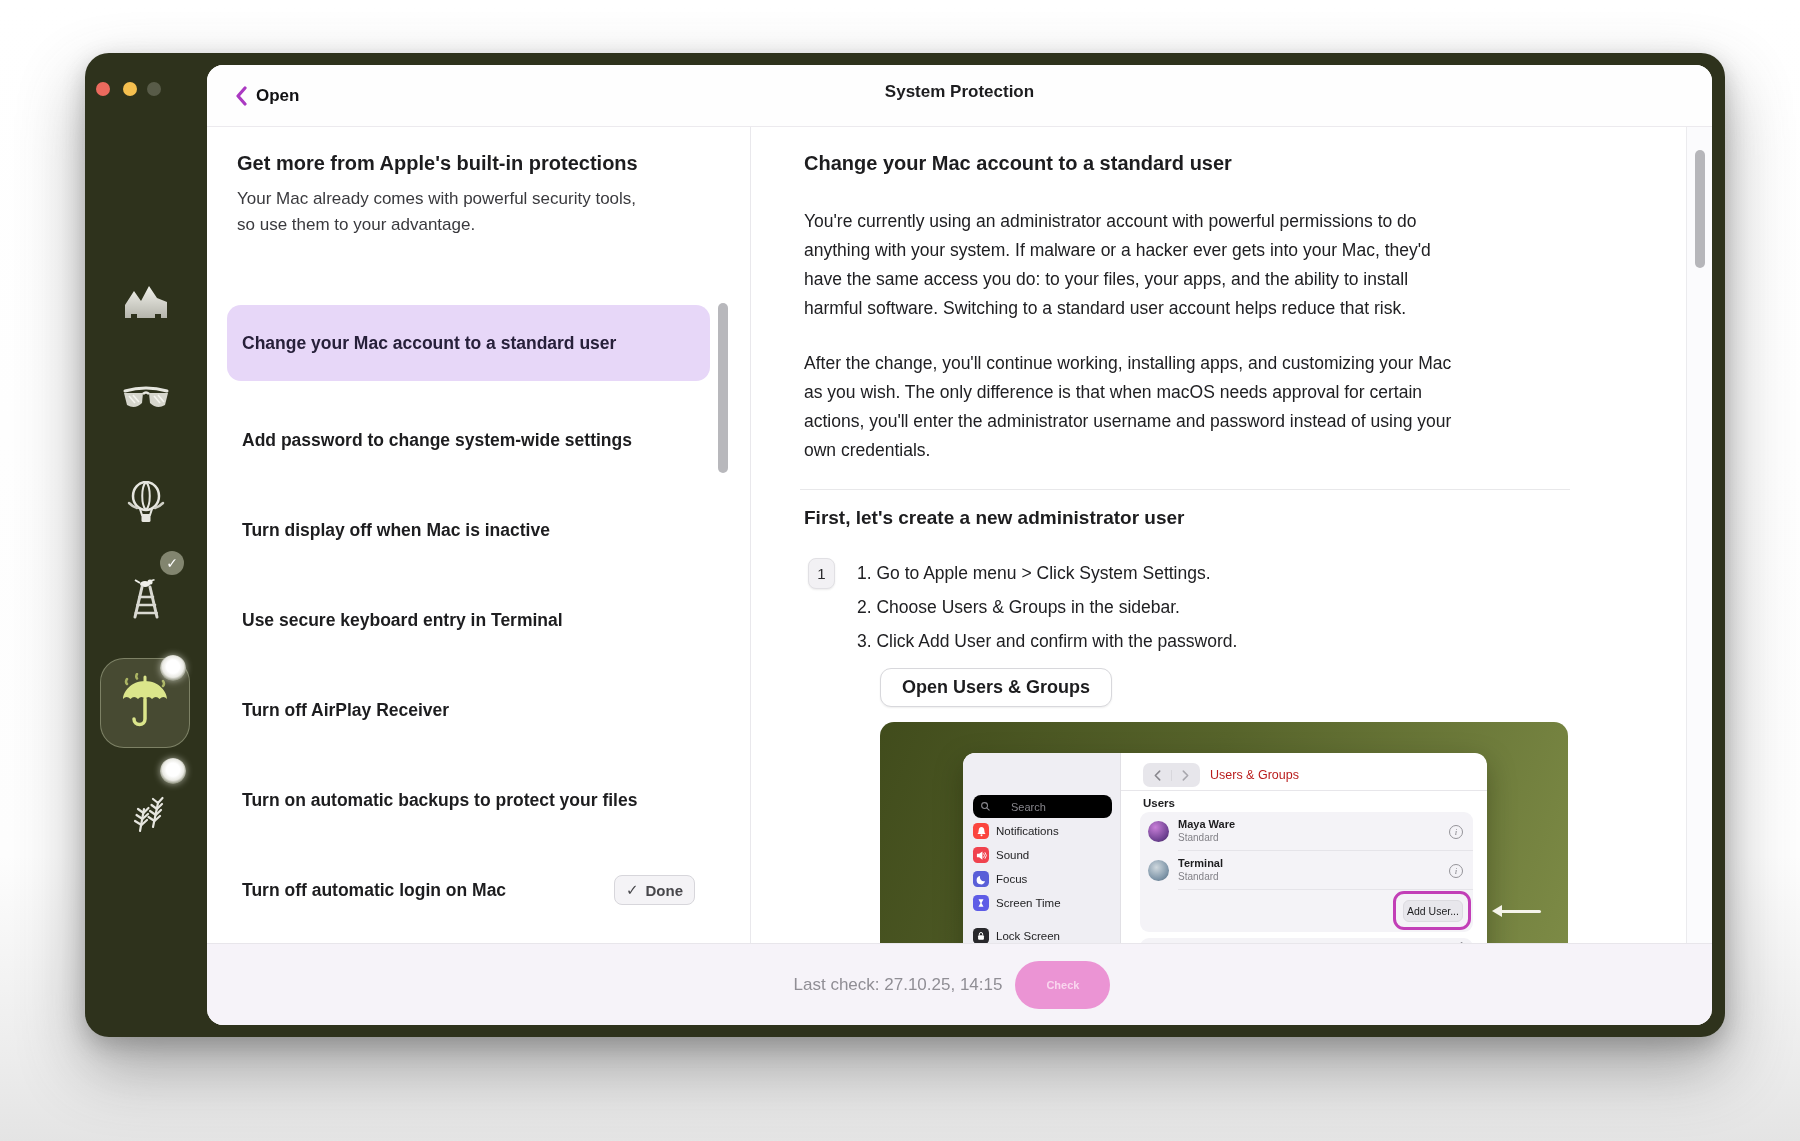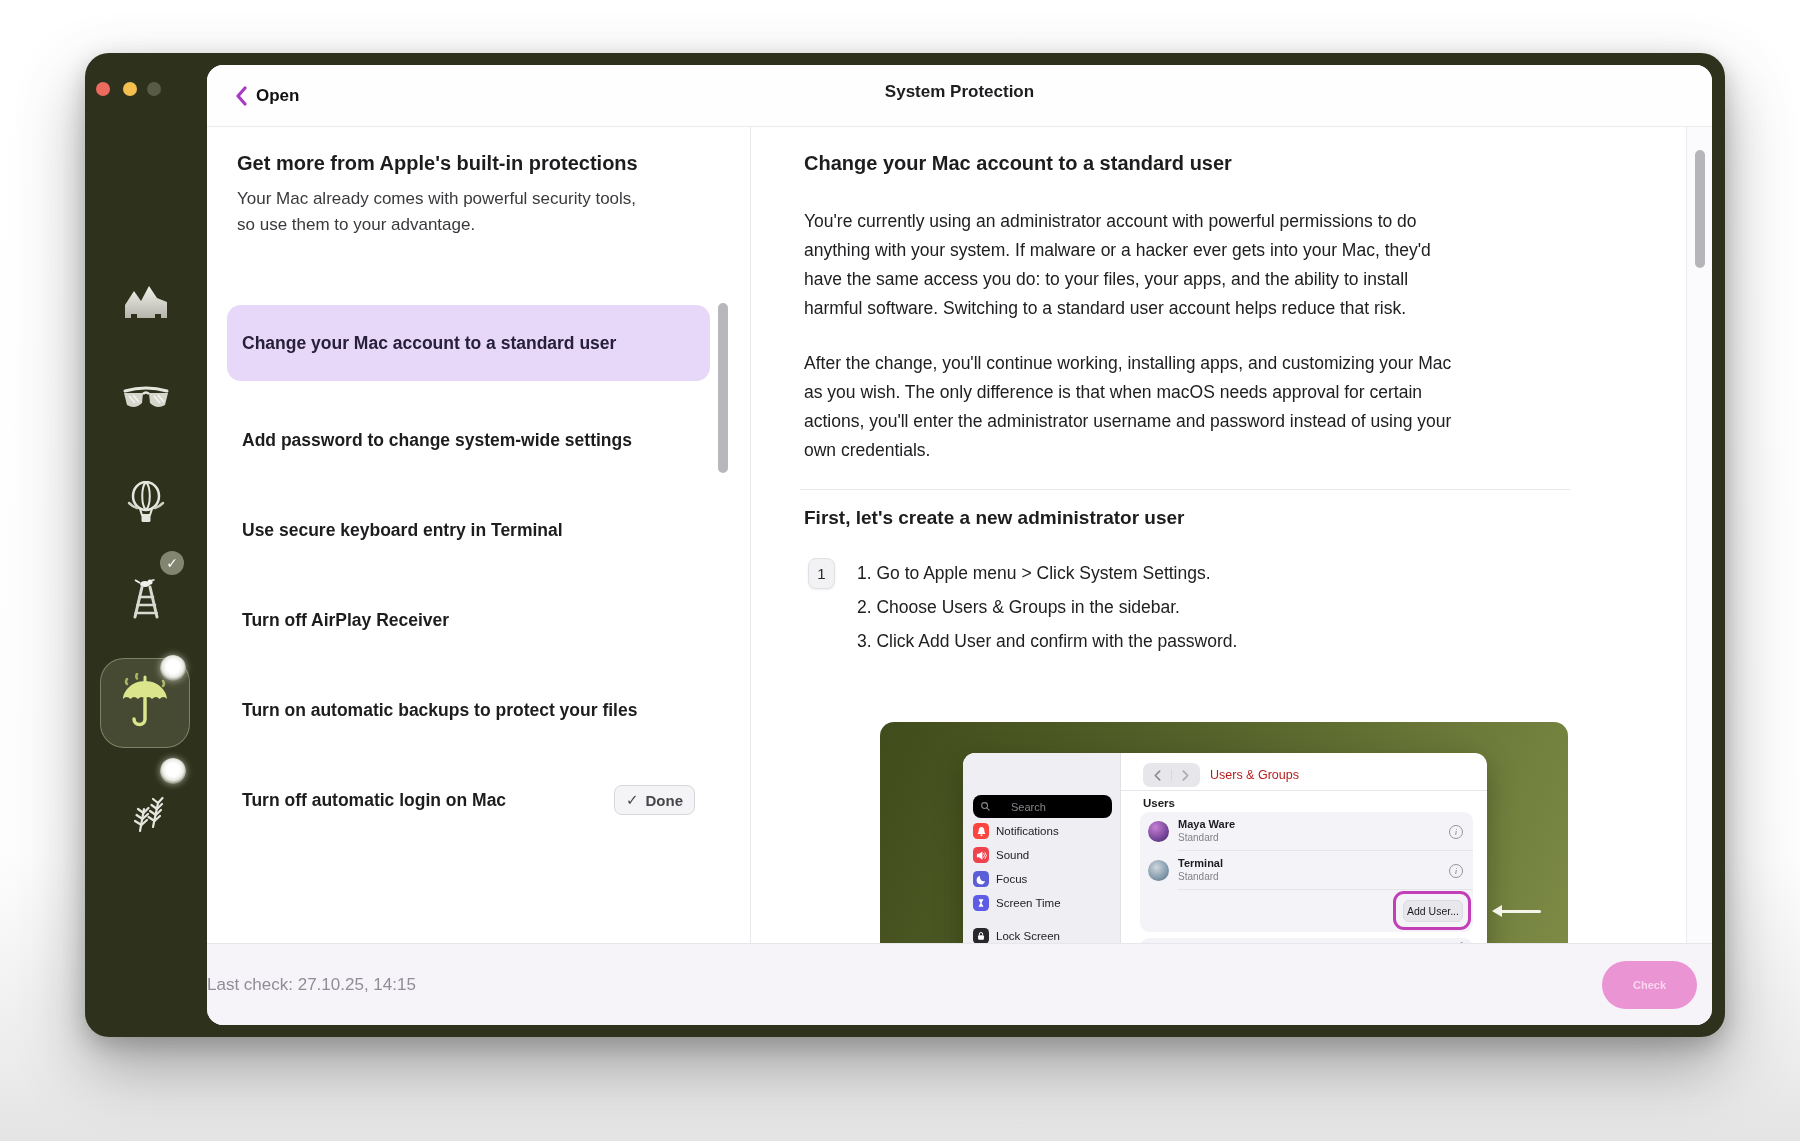--- a/index.html
+++ b/index.html
@@ -116,21 +116,21 @@
   .arrow .head { position:absolute; left:0; top:0; width:0; height:0;
     border-top:6px solid transparent; border-bottom:6px solid transparent; border-right:10px solid #f5f4ea; }
 
   
   .r-gutter { position:absolute; left:1479px; top:62px; width:26px; height:816px;
     background:#fbfbfd; border-left:1px solid #ebebee; }
   .r-thumb { position:absolute; left:8px; top:23px; width:10px; height:118px; border-radius:5px; background:#b6b6ba; }
 
   
   .footer { position:absolute; left:0; bottom:0; width:100%; height:82px; background:#f6f3f9;
-    border-top:1px solid #e8e6eb; display:flex; align-items:center; justify-content:space-between;
+    border-top:1px solid #e8e6eb; display:flex; align-items:center; justify-content:center;
     padding-right:15px; gap:13px; z-index:8; }
   .last-check { font-size:17px; color:#908e95; }
   .check-btn { width:95px; height:48px; border:none; border-radius:24px; background:#eb94d4;
     color:#f9d6ee; font-size:11px; font-weight:700; font-family:inherit; cursor:pointer; }
 </style>
 </head>
 <body>
 
 <div class="stage">
   <div class="app-window">
@@ -220,20 +220,23 @@
       <div class="lp-heading">Get more from Apple's built-in protections</div>
       <div class="lp-sub">Your Mac already comes with powerful security tools,
 so use them to your advantage.</div>
 
       <div class="lp-list">
         <div class="lp-item selected">
           <span>Change your Mac account to a standard user</span>
         </div>
         <div class="lp-item">
           <span>Add password to change system-wide settings</span>
+        </div>
+        <div class="lp-item">
+          <span>Turn display off when Mac is inactive</span>
         </div>
         <div class="lp-item">
           <span>Use secure keyboard entry in Terminal</span>
         </div>
         <div class="lp-item">
           <span>Turn off AirPlay Receiver</span>
         </div>
         <div class="lp-item">
           <span>Turn on automatic backups to protect your files</span>
         </div>
@@ -257,20 +260,21 @@
         <div class="c-p p2">After the change, you'll continue working, installing apps, and customizing your Mac
 as you wish. The only difference is that when macOS needs approval for certain
 actions, you'll enter the administrator username and password instead of using your
 own credentials.</div>
         <div class="c-hr"></div>
         <div class="c-h2">First, let's create a new administrator user</div>
         <div class="step-badge">1</div>
         <div class="steps">1. Go to Apple menu &gt; Click System Settings.
 2. Choose Users &amp; Groups in the sidebar.
 3. Click Add User and confirm with the password.</div>
+        <button class="open-btn">Open Users &amp; Groups</button>
 
         <div class="shot">
           <div class="mini">
             <span class="m-tl r"></span>
             <span class="m-tl y"></span>
             <span class="m-tl g"></span>
 
             <div class="m-side"></div>
             <div class="m-search">
               <svg width="11" height="11" viewBox="0 0 12 12">

